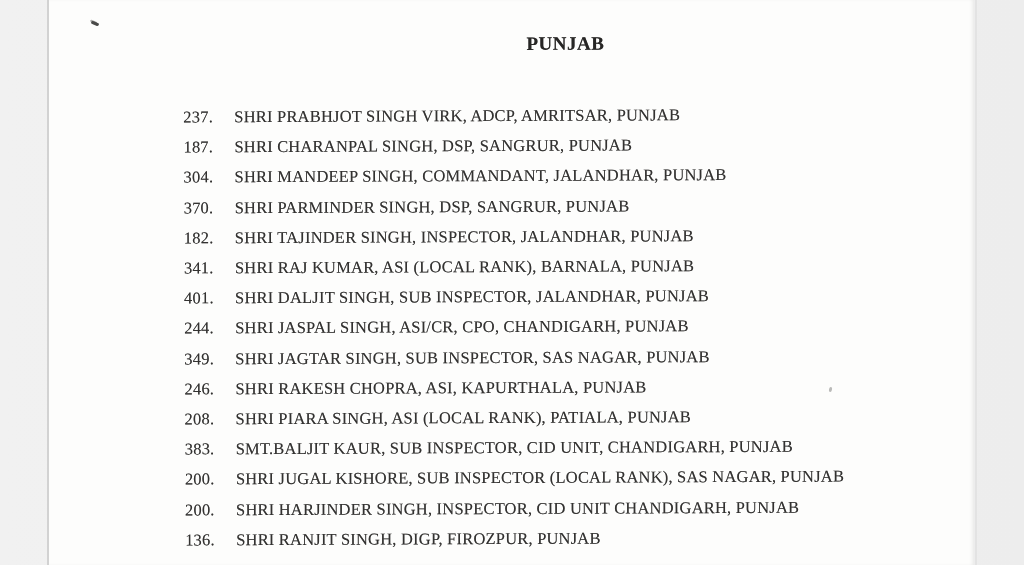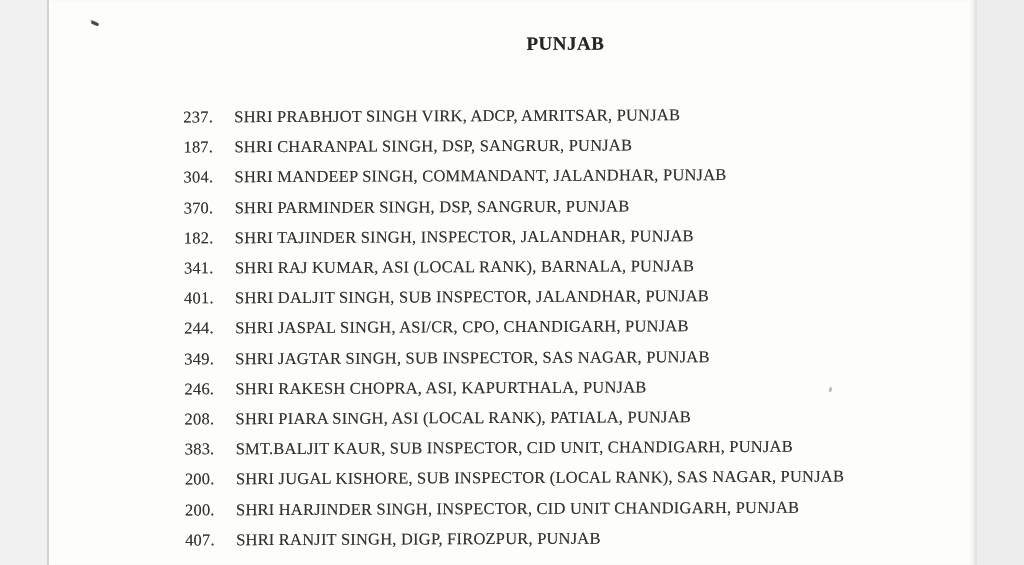--- a/index.html
+++ b/index.html
@@ -167,18 +167,18 @@
       </div>
       <div class="officer-row">
         <span class="officer-num">200.</span>
         <span class="officer-text">SHRI JUGAL KISHORE, SUB INSPECTOR (LOCAL RANK), SAS NAGAR, PUNJAB</span>
       </div>
       <div class="officer-row">
         <span class="officer-num">200.</span>
         <span class="officer-text">SHRI HARJINDER SINGH, INSPECTOR, CID UNIT CHANDIGARH, PUNJAB</span>
       </div>
       <div class="officer-row">
-        <span class="officer-num">407.</span>
+        <span class="officer-num">136.</span>
         <span class="officer-text">SHRI RANJIT SINGH, DIGP, FIROZPUR, PUNJAB</span>
       </div>
     </div>
   </div>
 </div>
 
 </body></html>

